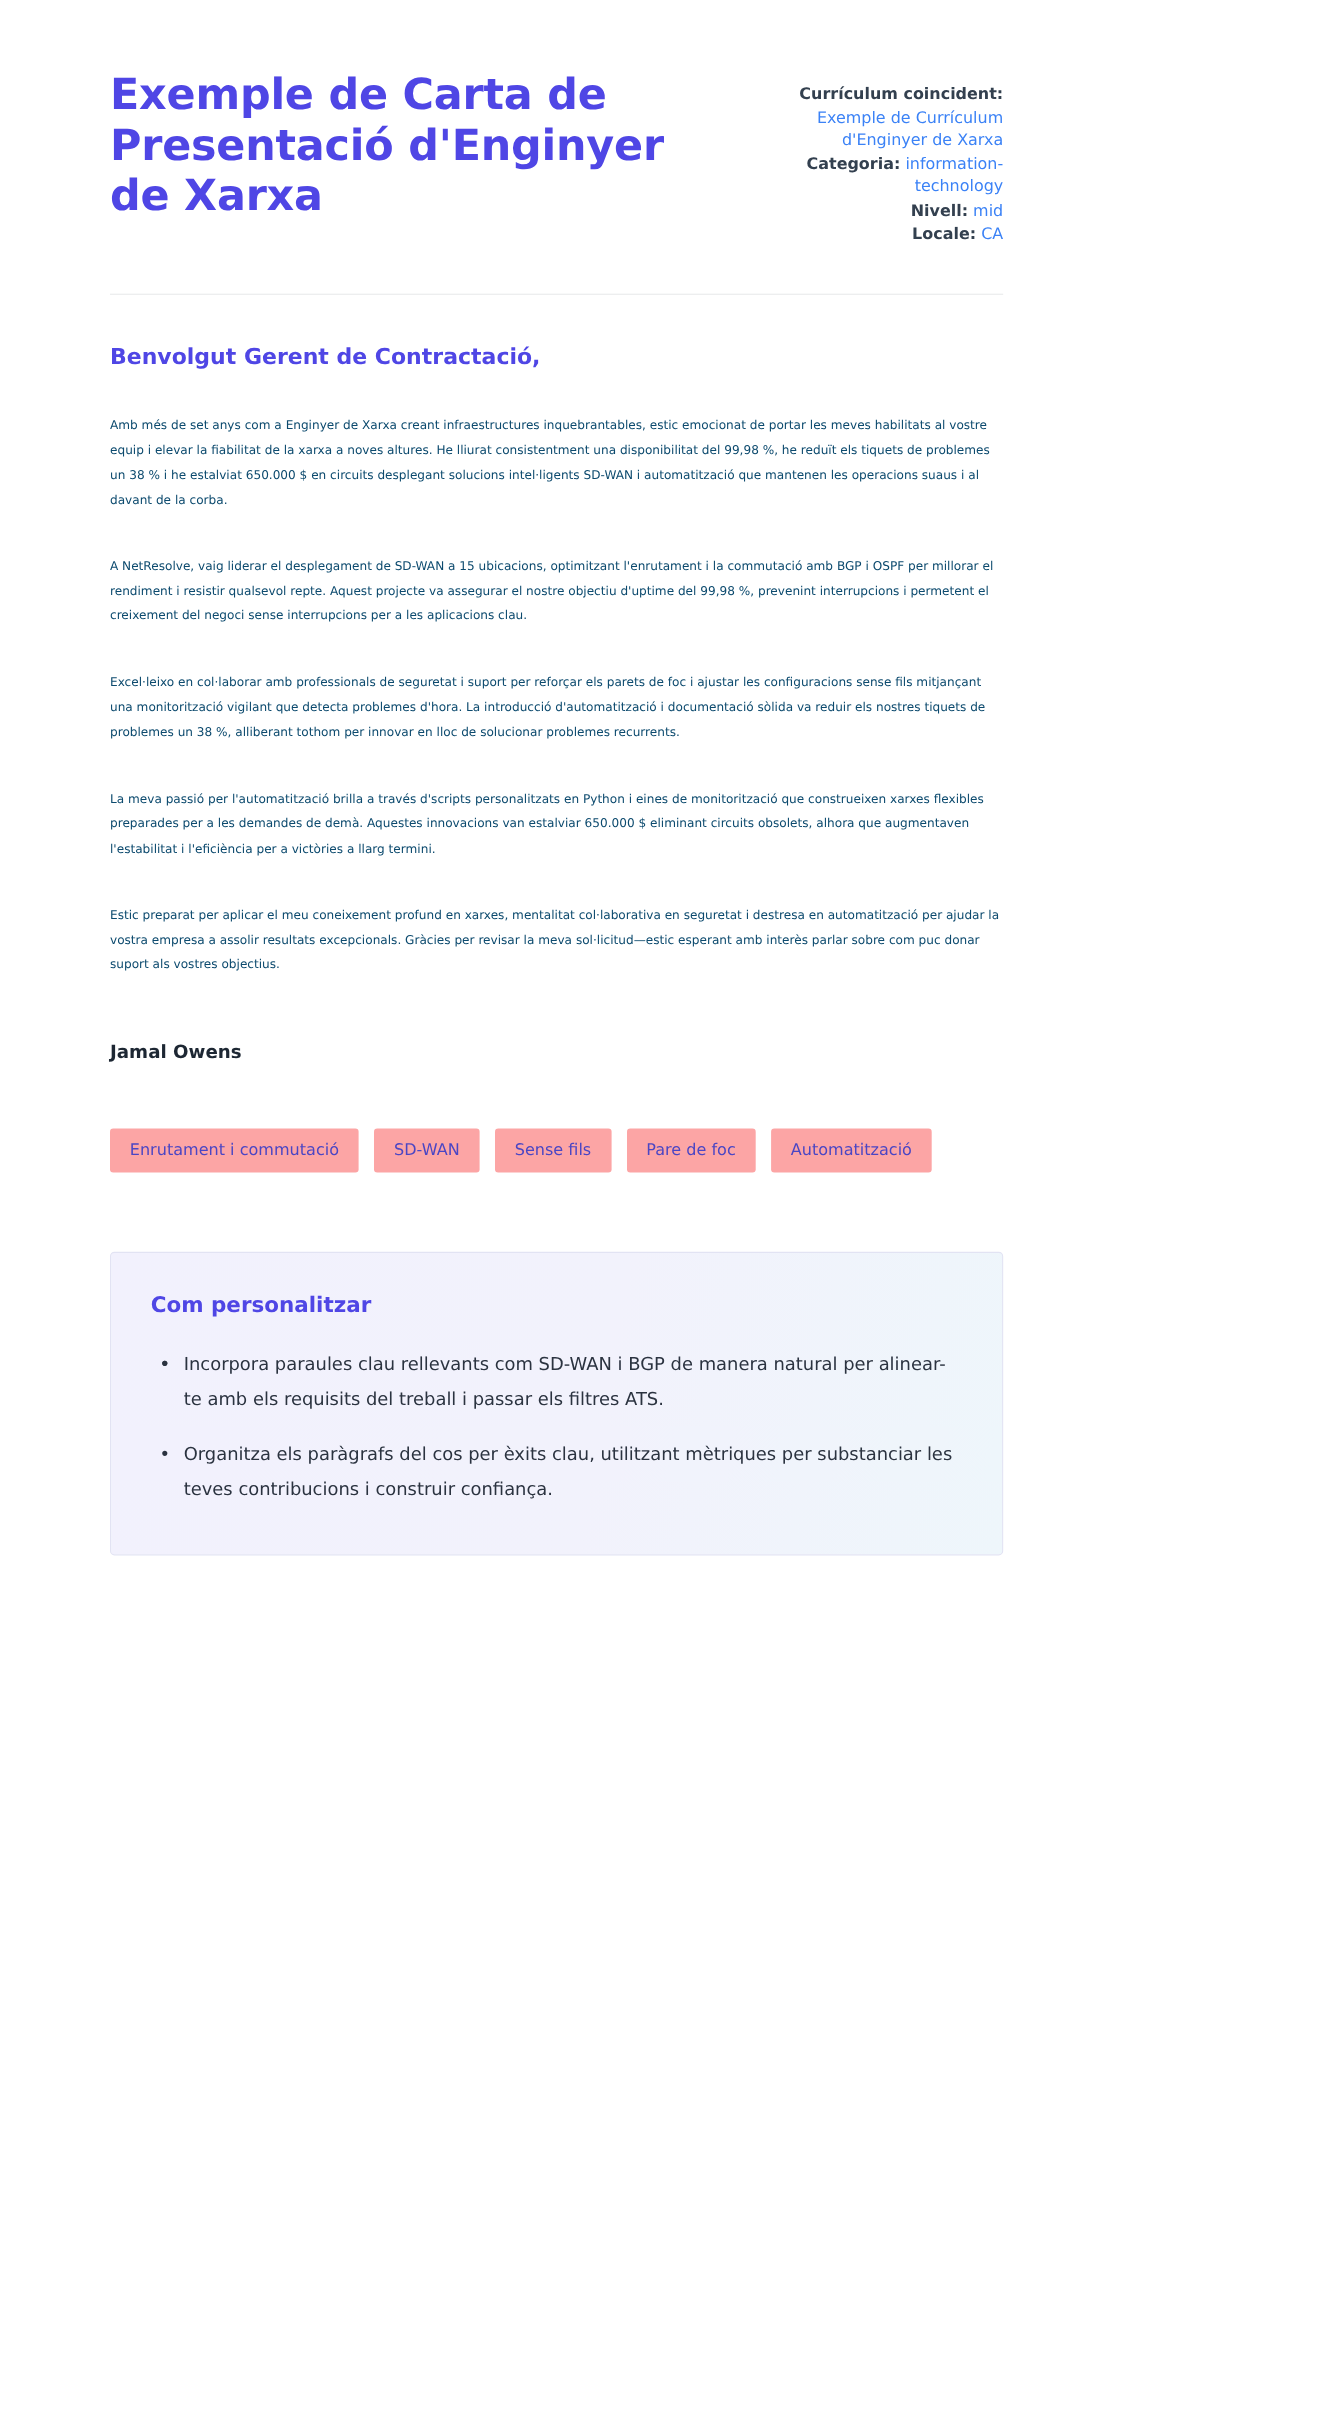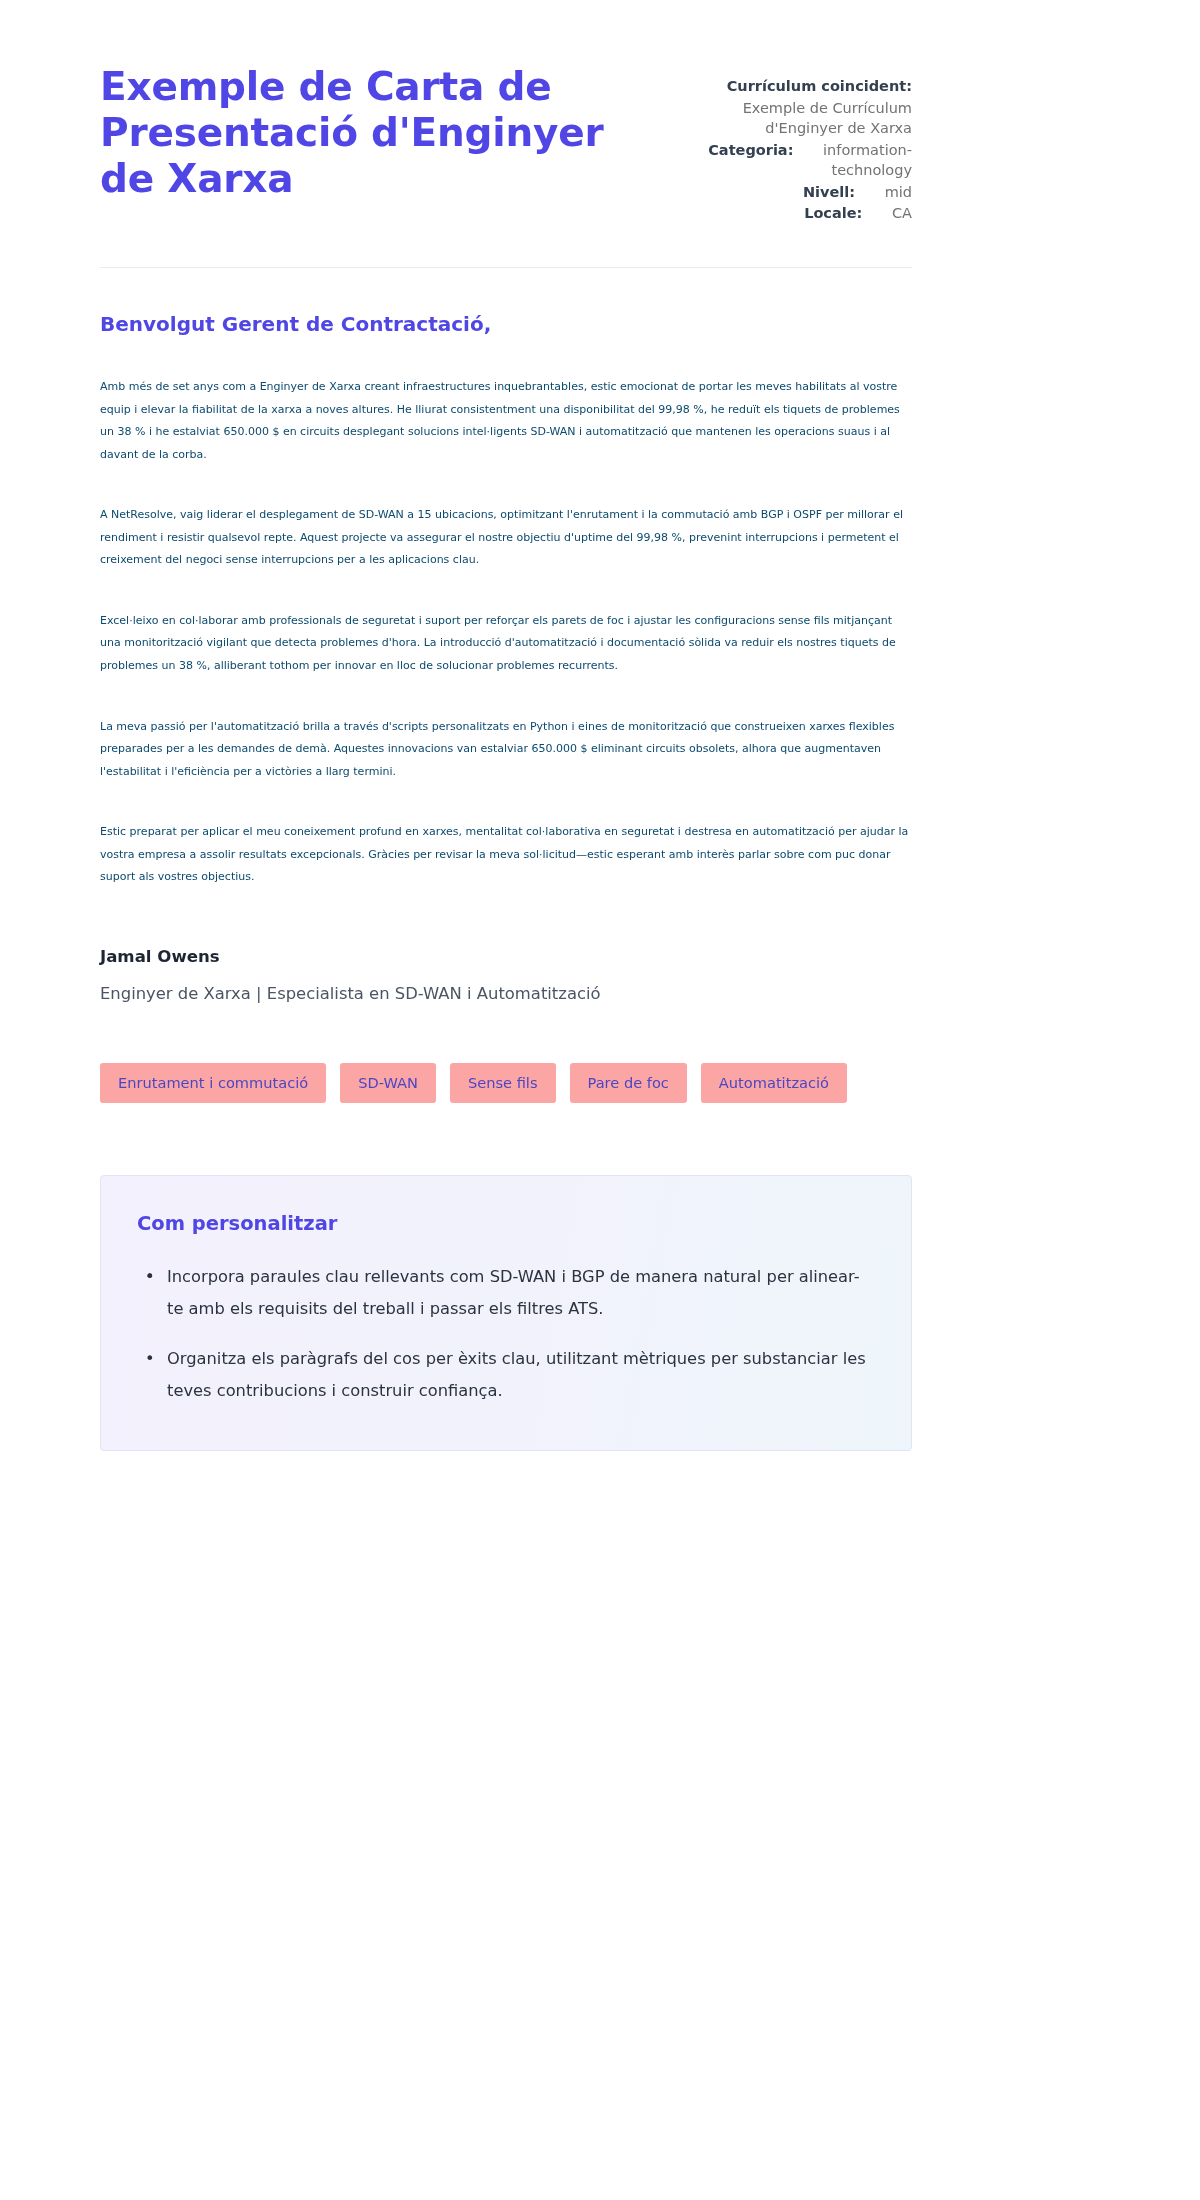--- a/index.html
+++ b/index.html
@@ -56,21 +56,21 @@
     font-size: 14.5px;
     line-height: 1.42;
     color: #5d6470;
     padding-top: 12px;
   }
   .meta-row { margin-bottom: 1px; }
   .meta-label {
     font-weight: bold;
     color: #33404f;
   }
-  .meta-value { color: #737373; margin-left: 25px; }
+  .meta-value { color: #3b82f6; }
 
   hr.divider {
     border: none;
     border-top: 1px solid #e9eaec;
     margin: 42px 0 0 0;
   }
 
   
   .letter { padding-top: 44px; }
 
@@ -197,21 +197,20 @@
 
     <p class="para">Amb més de set anys com a Enginyer de Xarxa creant infraestructures inquebrantables, estic emocionat de portar les meves habilitats al vostre equip i elevar la fiabilitat de la xarxa a noves altures. He lliurat consistentment una disponibilitat del 99,98 %, he reduït els tiquets de problemes un 38 % i he estalviat 650.000 $ en circuits desplegant solucions intel·ligents SD-WAN i automatització que mantenen les operacions suaus i al davant de la corba.</p>
     <p class="para">A NetResolve, vaig liderar el desplegament de SD-WAN a 15 ubicacions, optimitzant l'enrutament i la commutació amb BGP i OSPF per millorar el rendiment i resistir qualsevol repte. Aquest projecte va assegurar el nostre objectiu d'uptime del 99,98 %, prevenint interrupcions i permetent el creixement del negoci sense interrupcions per a les aplicacions clau.</p>
     <p class="para">Excel·leixo en col·laborar amb professionals de seguretat i suport per reforçar els parets de foc i ajustar les configuracions sense fils mitjançant una monitorització vigilant que detecta problemes d'hora. La introducció d'automatització i documentació sòlida va reduir els nostres tiquets de problemes un 38 %, alliberant tothom per innovar en lloc de solucionar problemes recurrents.</p>
     <p class="para">La meva passió per l'automatització brilla a través d'scripts personalitzats en Python i eines de monitorització que construeixen xarxes flexibles preparades per a les demandes de demà. Aquestes innovacions van estalviar 650.000 $ eliminant circuits obsolets, alhora que augmentaven l'estabilitat i l'eficiència per a victòries a llarg termini.</p>
     <p class="para">Estic preparat per aplicar el meu coneixement profund en xarxes, mentalitat col·laborativa en seguretat i destresa en automatització per ajudar la vostra empresa a assolir resultats excepcionals. Gràcies per revisar la meva sol·licitud—estic esperant amb interès parlar sobre com puc donar suport als vostres objectius.</p>
   </div>
 
   <div class="signature">
     <p class="sign-name">Jamal Owens</p>
-    <p class="sign-role">Enginyer de Xarxa | Especialista en SD-WAN i Automatització</p>
   </div>
 
   <div class="tags">
     <span class="tag">Enrutament i commutació</span>
     <span class="tag">SD-WAN</span>
     <span class="tag">Sense fils</span>
     <span class="tag">Pare de foc</span>
     <span class="tag">Automatització</span>
   </div>
 

